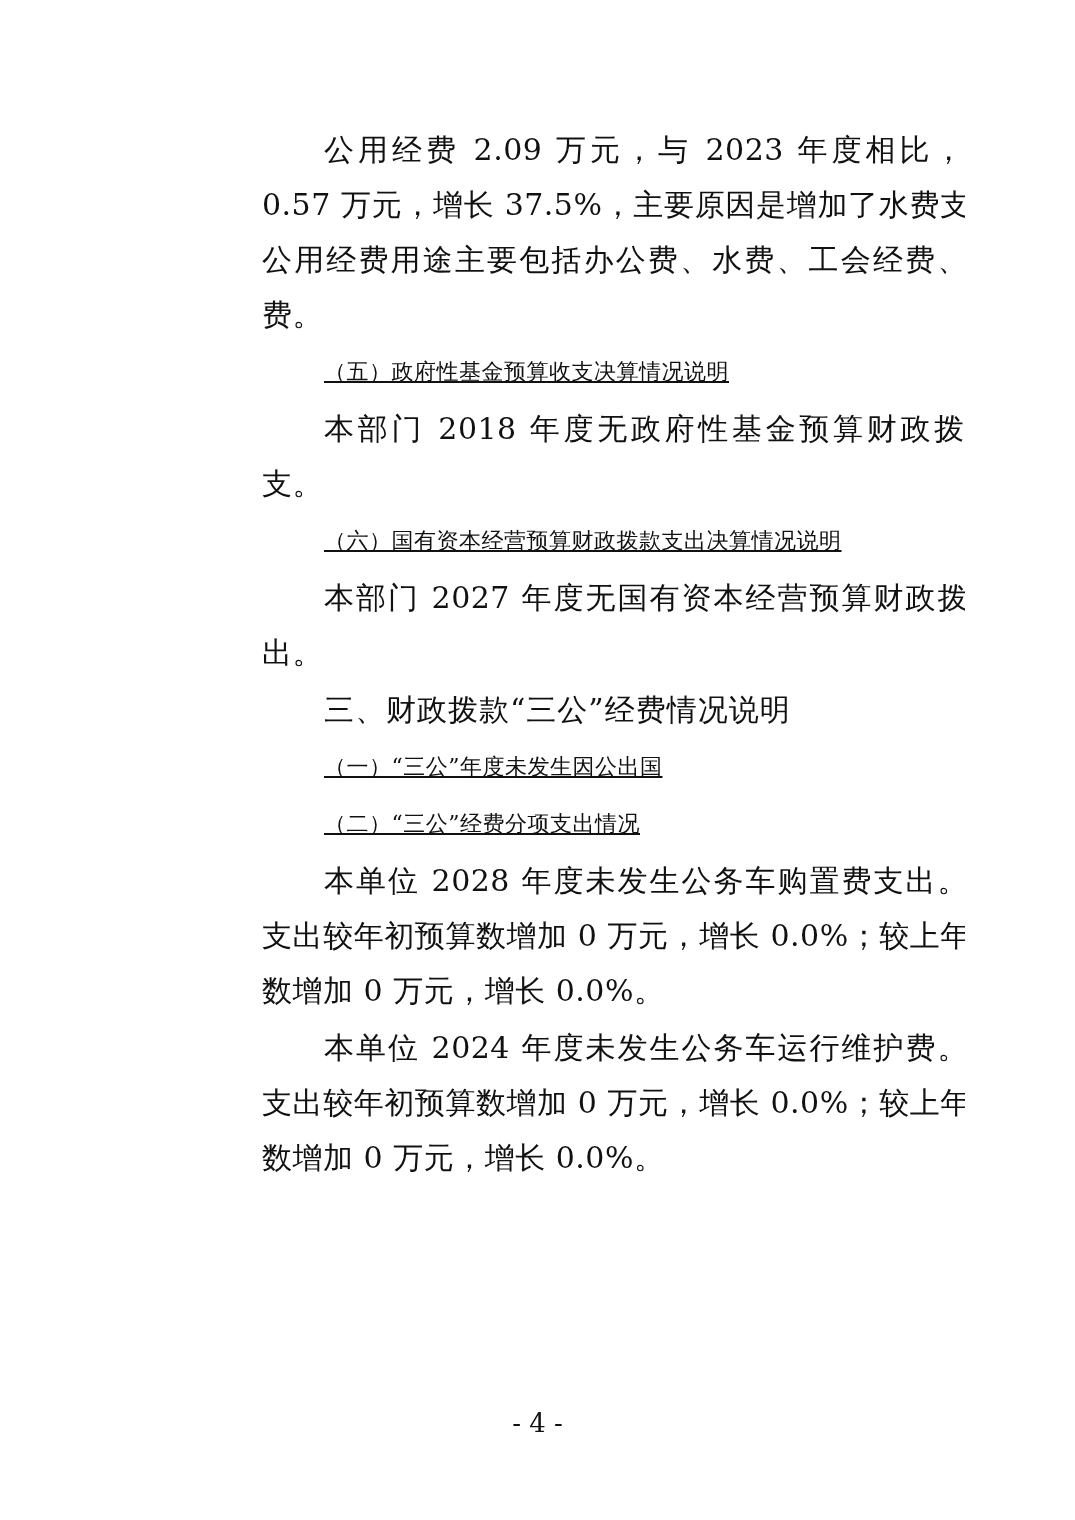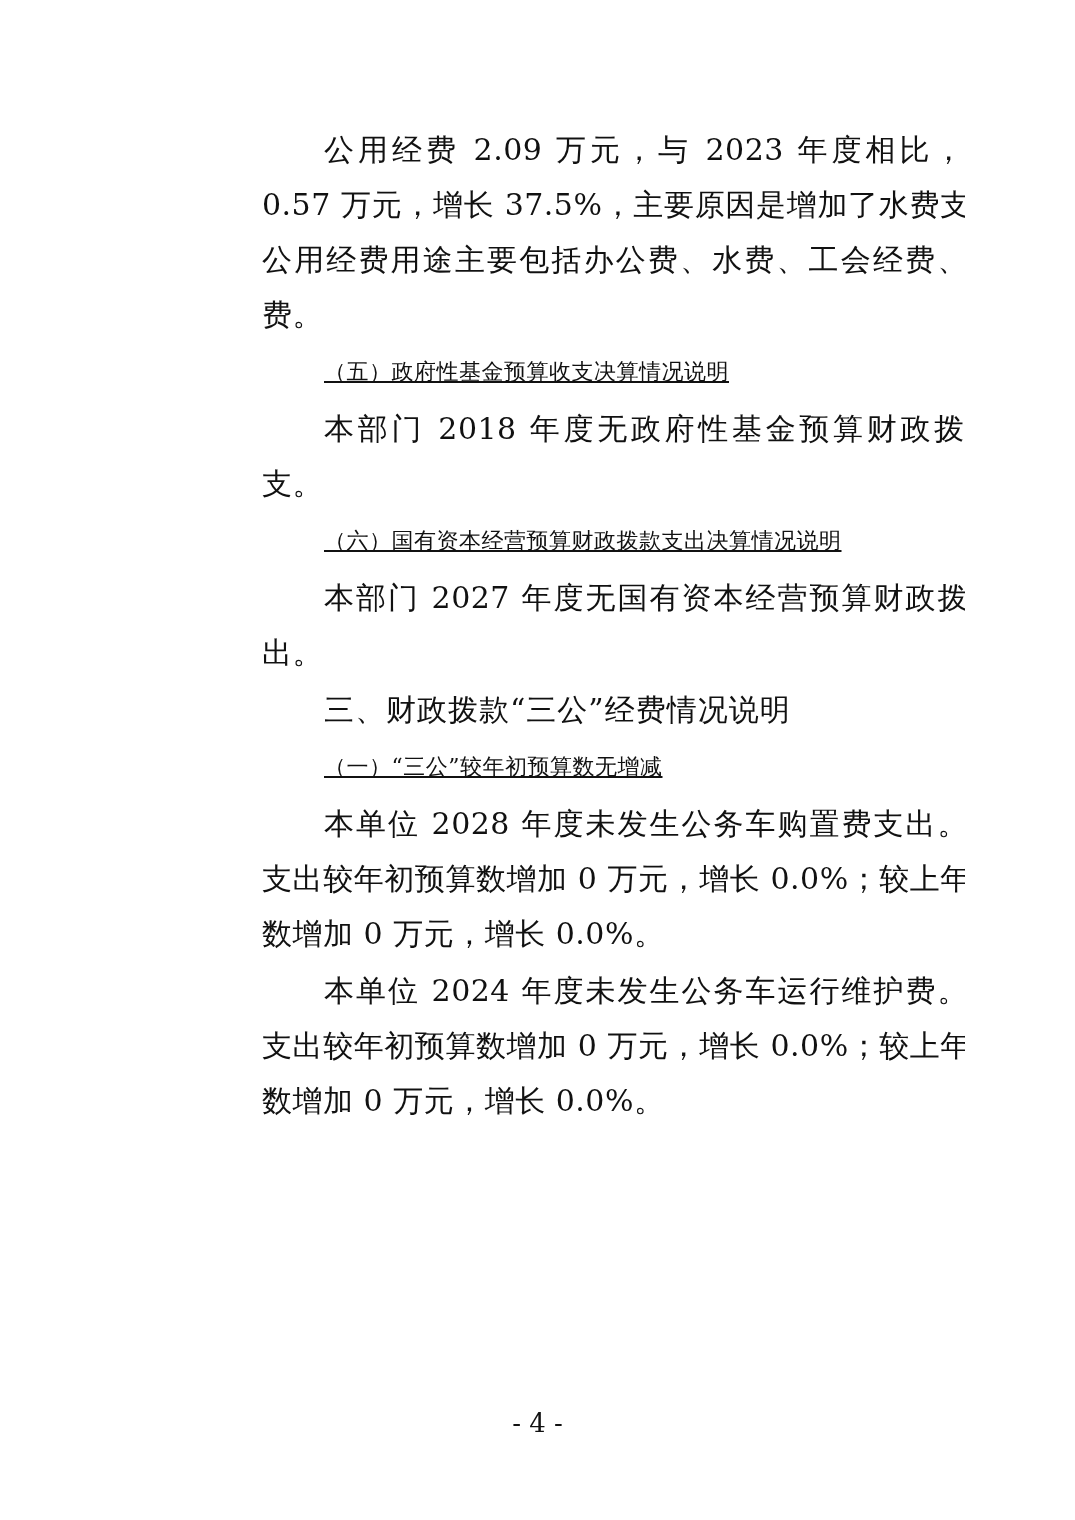--- a/index.html
+++ b/index.html
@@ -72,23 +72,24 @@
     <p class="subheading">（五）政府性基金预算收支决算情况说明</p>
 
     <p class="para indent">本部门 2018 年度无政府性基金预算财政拨款收支。</p>
 
     <p class="subheading">（六）国有资本经营预算财政拨款支出决算情况说明</p>
 
     <p class="para indent">本部门 2027 年度无国有资本经营预算财政拨款支出。</p>
 
     <p class="heading">三、财政拨款“三公”经费情况说明</p>
 
-    <p class="subheading">（一）“三公”较年初预算数无增减</p>
+    <p class="subheading">（一）“三公”年度未发生因公出国</p>
 
 
+    <p class="subheading">（二）“三公”经费分项支出情况</p>
 
 
     <p class="para indent">本单位 2028 年度未发生公务车购置费支出。费用支出较年初预算数增加 0 万元，增长 0.0%；较上年支出数增加 0 万元，增长 0.0%。</p>
 
     <p class="para indent">本单位 2024 年度未发生公务车运行维护费。费用支出较年初预算数增加 0 万元，增长 0.0%；较上年支出数增加 0 万元，增长 0.0%。</p>
 
   </div>
 
   <div class="footer">- 4 -</div>
 </div>

